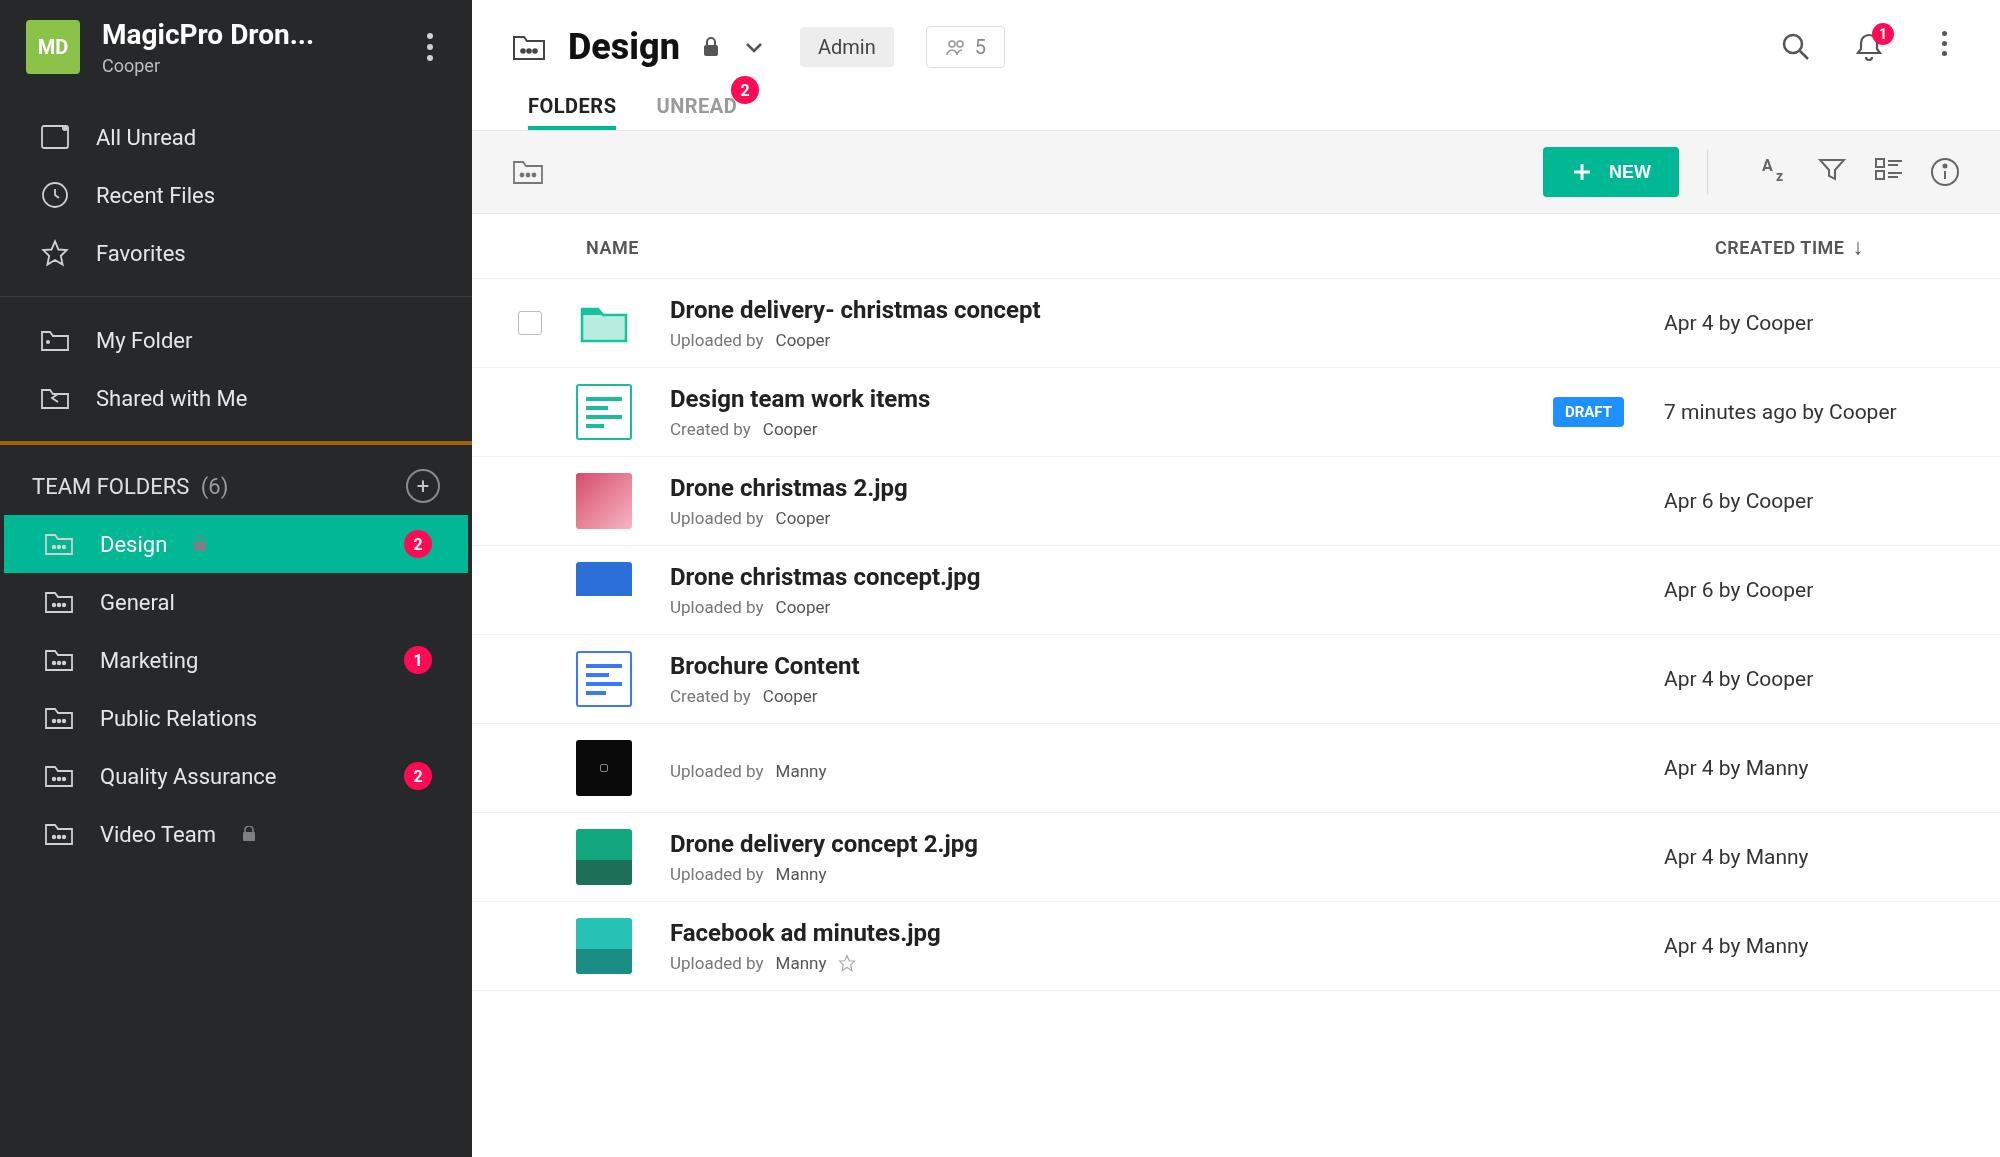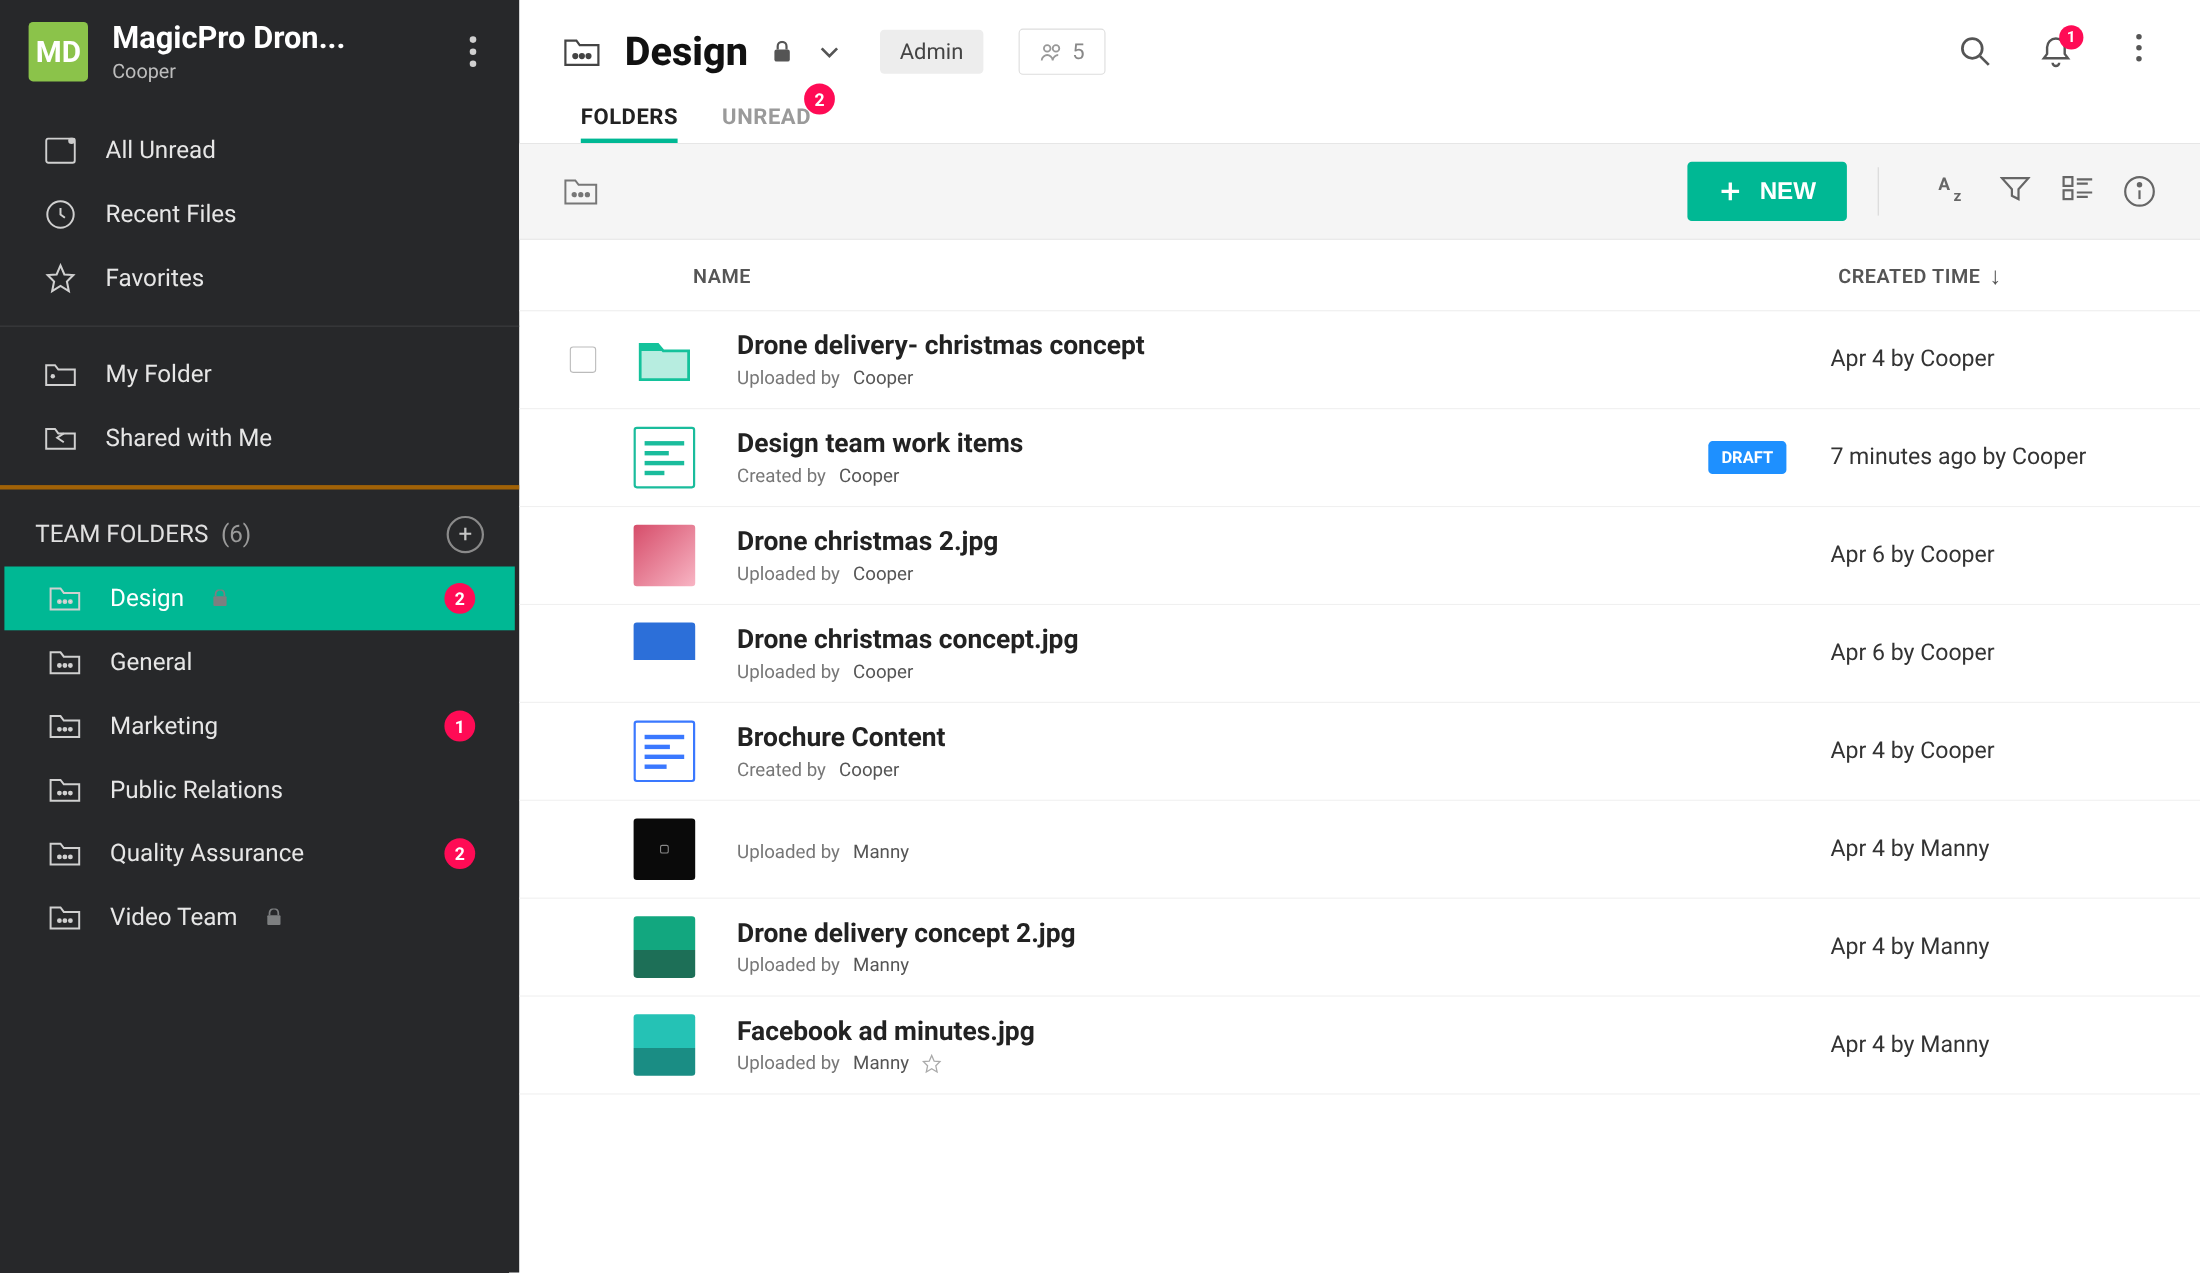--- a/index.html
+++ b/index.html
@@ -20,21 +20,21 @@
     display: flex;
     flex-direction: column;
   }
   .ws-header {
     display:flex; align-items:center;
     padding: 18px 22px 18px 26px;
   }
   .ws-badge {
     width:54px; height:54px; background:#8bc34a; border-radius:4px;
     display:flex; align-items:center; justify-content:center;
-    font-weight:700; font-size:27px; color:#fff;
+    font-weight:700; font-size:20px; color:#fff;
   }
   .ws-titles { margin-left:22px; flex:1; }
   .ws-title { font-size:28px; font-weight:700; color:#fff; white-space:nowrap; overflow:hidden; text-overflow:ellipsis; max-width:260px;}
   .ws-sub { font-size:18px; color:#bdbdbd; margin-top:4px;}
   .kebab { width:40px; display:flex; flex-direction:column; align-items:center; gap:5px; cursor:pointer;}
   .kebab span { width:6px; height:6px; background:#d0d0d0; border-radius:50%; }
 
   .side-sec { border-top:1px solid #3c3d3f; padding:14px 0; }
   .side-sec.first { border-top:none; }
   .side-item {
@@ -101,31 +101,31 @@
   .tab .badge-red { position:absolute; top:-18px; right:-22px;}
 
   .toolbar {
     display:flex; align-items:center;
     background:#f5f5f5; border-bottom:1px solid #e6e6e6;
     padding: 16px 40px;
   }
   .tb-folder { width:32px; height:26px; color:#777;}
   .tb-spacer { flex:1; }
   .new-btn {
-    background:#00b894; color:#fff; font-weight:700; font-size:22px;
+    background:#00b894; color:#fff; font-weight:700; font-size:18px;
     border:none; border-radius:4px; padding:14px 28px; display:flex; align-items:center; gap:16px; cursor:pointer;
   }
   .divider { width:1px; height:44px; background:#d8d8d8; margin:0 28px;}
   .tb-icon { width:30px; height:30px; color:#666; cursor:pointer; margin-left:26px;}
 
   .col-head {
     display:flex; align-items:center;
     padding: 20px 56px 18px 56px;
     border-bottom:1px solid #eee;
-    font-size:18px; color:#555; font-weight:600; letter-spacing:0.5px;gap:44px;
+    font-size:18px; color:#555; font-weight:600; letter-spacing:0.5px;
   }
   .col-head .spacer { flex:1;}
   .arrow-down { margin-left:8px; font-size:22px; color:#555;}
 
   .file-list { flex:1; overflow:auto;}
   .file-row {
     display:flex; align-items:center;
     padding: 16px 56px 16px 46px;
     border-bottom:1px solid #f0f0f0;
   }

